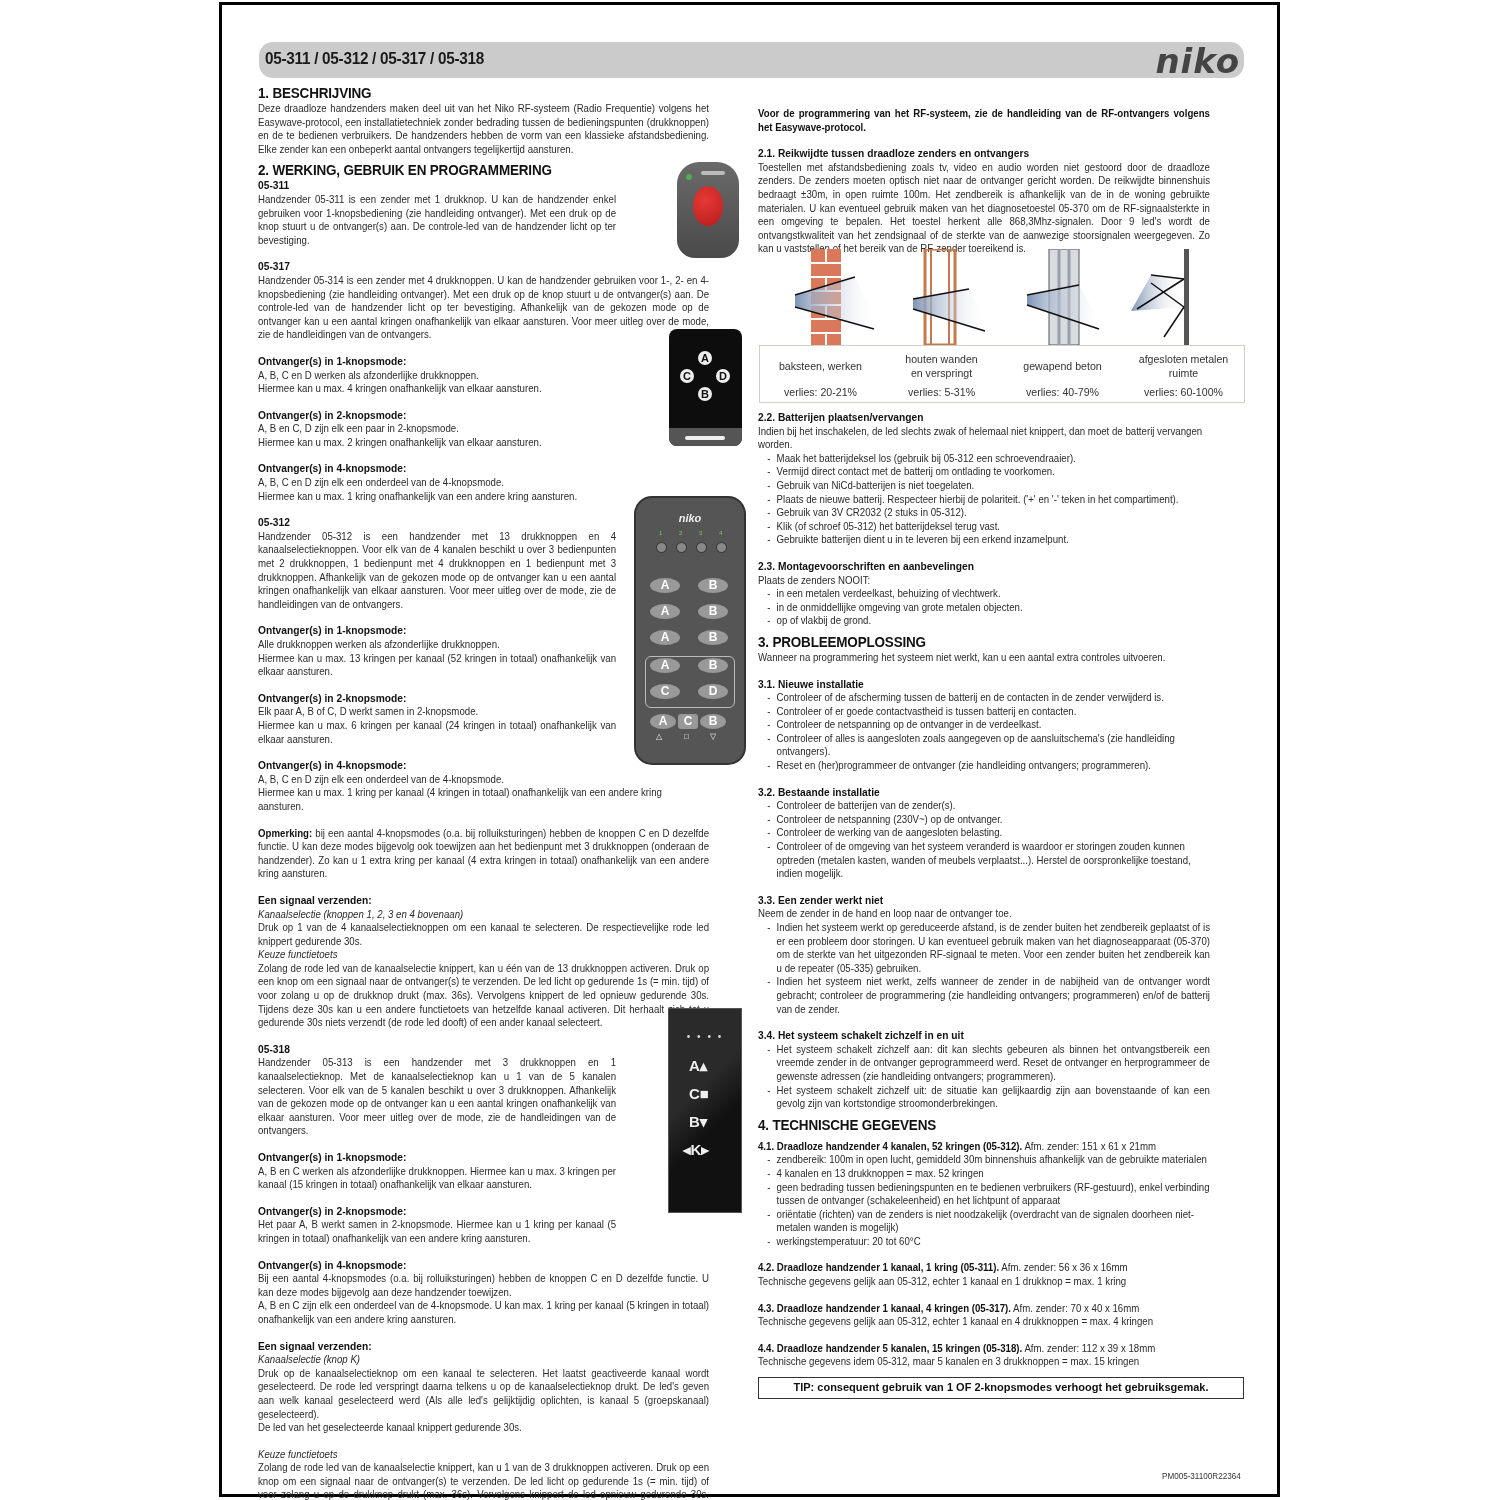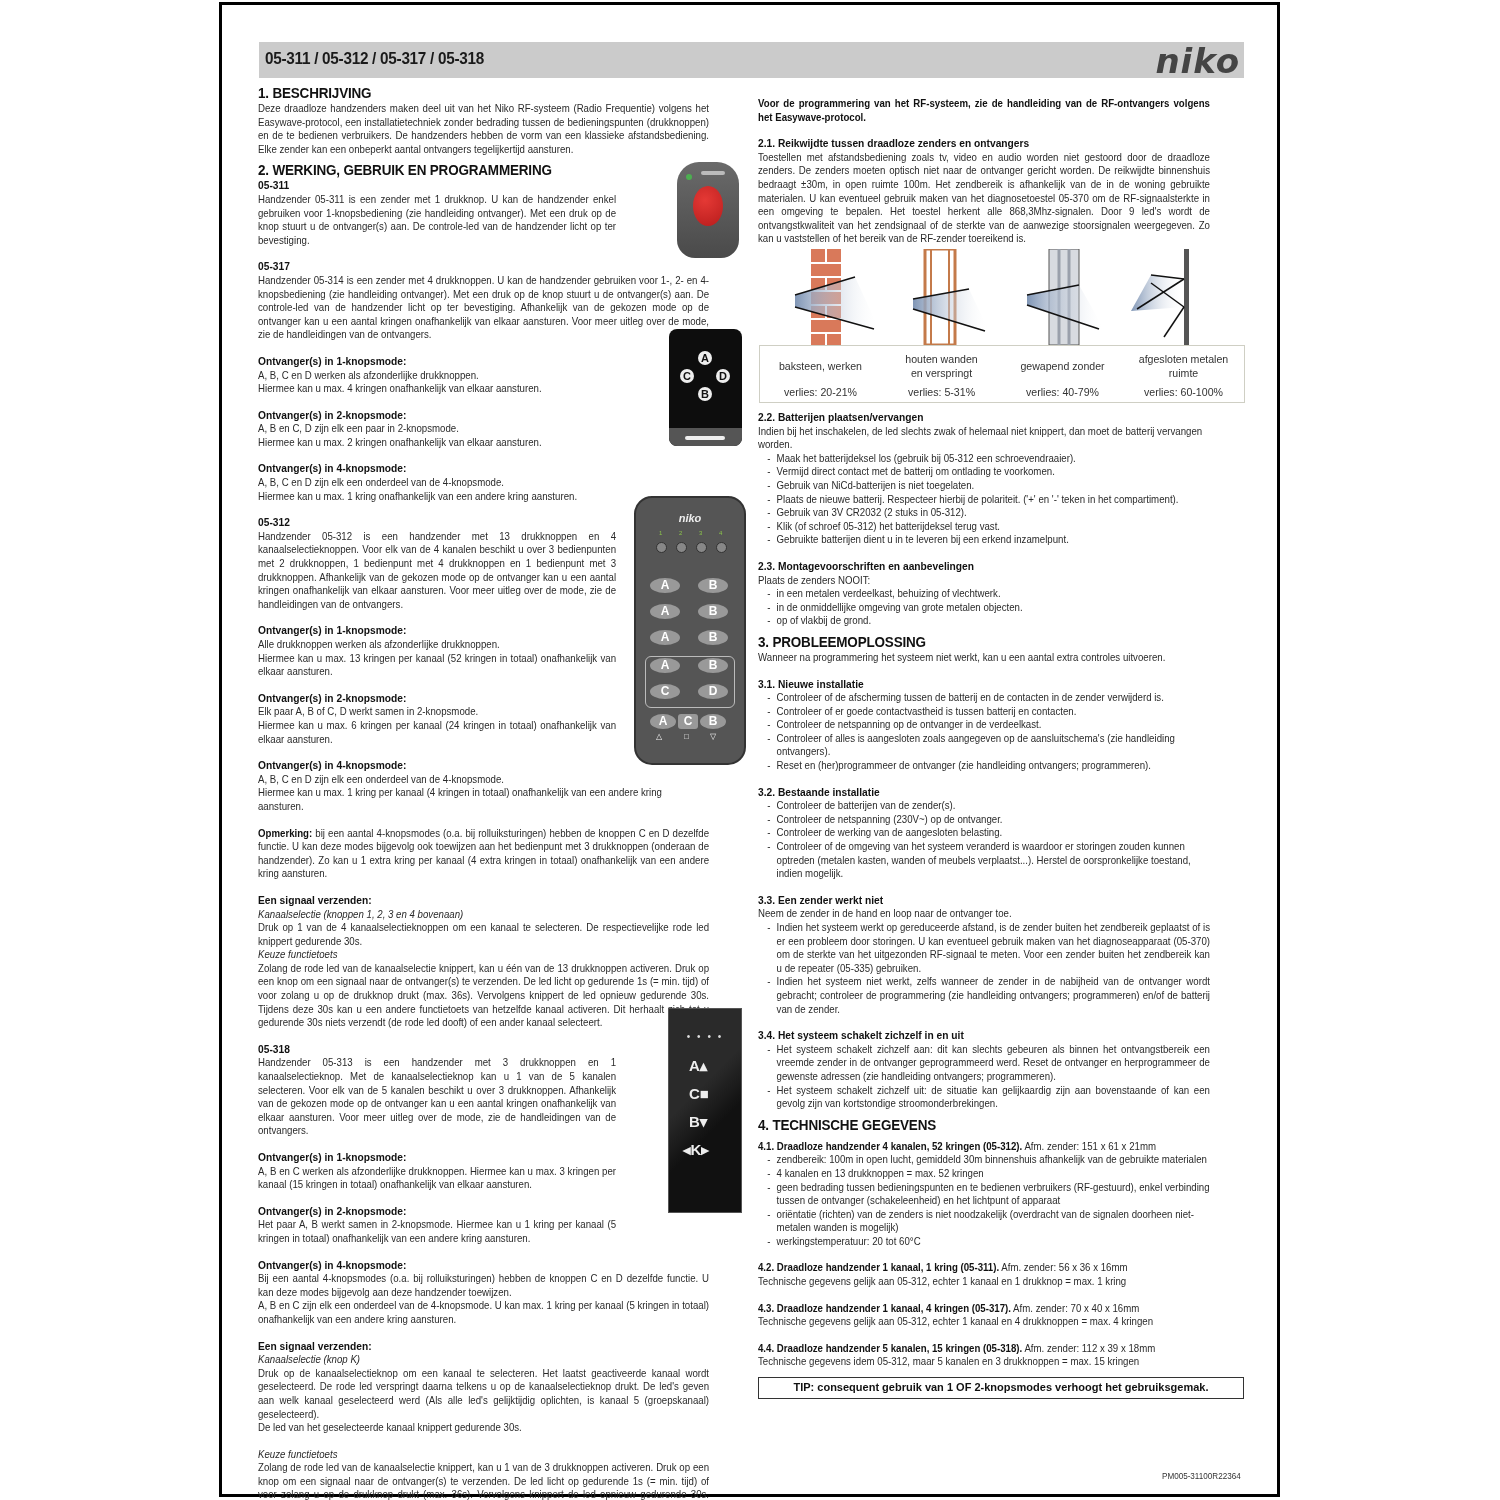--- a/index.html
+++ b/index.html
@@ -1,27 +1,27 @@
 <!DOCTYPE html>
 <html><head>
 <meta charset="utf-8">
 <style>
   html, body { margin:0; padding:0; background:#ffffff; }
   body { width:1500px; height:1500px; position:relative; overflow:hidden;
          font-family:"Liberation Sans", sans-serif; color:#2a2a2a; }
   .page { position:absolute; left:219px; top:2px; width:1055px; height:1489px;
           border:3px solid #000; background:#fff; }
-  .header { position:absolute; left:37px; top:37px; width:985px; height:36px; background:#cbcbcb; }
+  .header { position:absolute; left:37px; top:37px; width:985px; height:36px; background:#cbcbcb;border-radius:14px; }
   .header-title { position:absolute; left:6px; top:7px; font-size:17px; font-weight:bold;
                   color:#1a1a1a; letter-spacing:-0.3px; transform:scaleX(0.9); transform-origin:left; }
   .logo { position:absolute; right:4px; top:-1px; font-size:34px; font-weight:bold; font-style:italic;
           color:#444; letter-spacing:1px; font-family:"DejaVu Sans", sans-serif; }
   .col { position:absolute; font-size:10.4px; line-height:13.6px; }
   .col-left { left:36px; top:80px; width:485px; }
-  .col-right { left:536px; top:92px; width:486px; }
+  .col-right { left:536px; top:102px; width:486px; }
   .cond { transform:scaleX(0.93); transform-origin:left top; }
   h1 { font-size:14.5px; font-weight:bold; margin:0; line-height:17px; color:#111; letter-spacing:-0.2px; }
   h2 { font-size:11px; font-weight:bold; margin:0; line-height:13.6px; color:#111; }
   h3 { font-size:11px; font-weight:bold; margin:0; line-height:13.6px; color:#111; }
   p { margin:0; text-align:justify; }
   .it { font-style:italic; }
   .gap { height:13px; }
   .gap-s { height:6px; }
   ul { margin:0; padding:0 0 0 10px; list-style:none; }
   ul li { position:relative; padding-left:10px; }
@@ -287,21 +287,21 @@
   <div class="wall-table">
     <div class="wall-cell">
       <div class="mat">baksteen, werken</div>
       <div>verlies: 20-21%</div>
     </div>
     <div class="wall-cell">
       <div class="mat" style="padding:0 22px">houten wanden en verspringt</div>
       <div>verlies: 5-31%</div>
     </div>
     <div class="wall-cell">
-      <div class="mat">gewapend zonder</div>
+      <div class="mat">gewapend beton</div>
       <div>verlies: 40-79%</div>
     </div>
     <div class="wall-cell">
       <div class="mat" style="padding:0 14px">afgesloten metalen ruimte</div>
       <div>verlies: 60-100%</div>
     </div>
   </div>
 
   <div class="col col-right" style="top:406px">
     <div class="cond">

